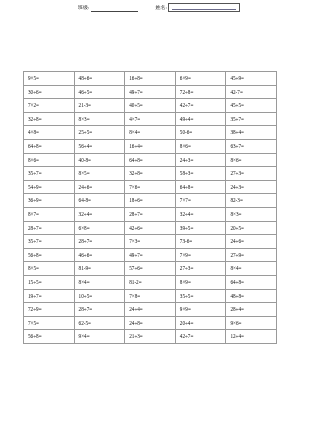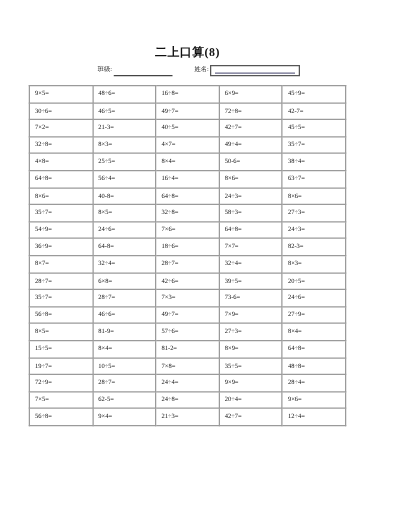--- a/index.html
+++ b/index.html
@@ -97,21 +97,20 @@
     color: #111;
     vertical-align: middle;
     overflow: hidden;
   }
 </style>
 </head>
 <body>
 
 <div class="page">
 
-  <h1 class="doc-title">二上口算(8)</h1>
 
   <div class="meta-row">
     <div class="meta-field">
       <span class="meta-label">班级:</span>
       <span class="meta-blank"></span>
     </div>
     <div class="meta-field boxed">
       <span class="meta-label">姓名:</span>
       <span class="meta-blank"></span>
     </div>

